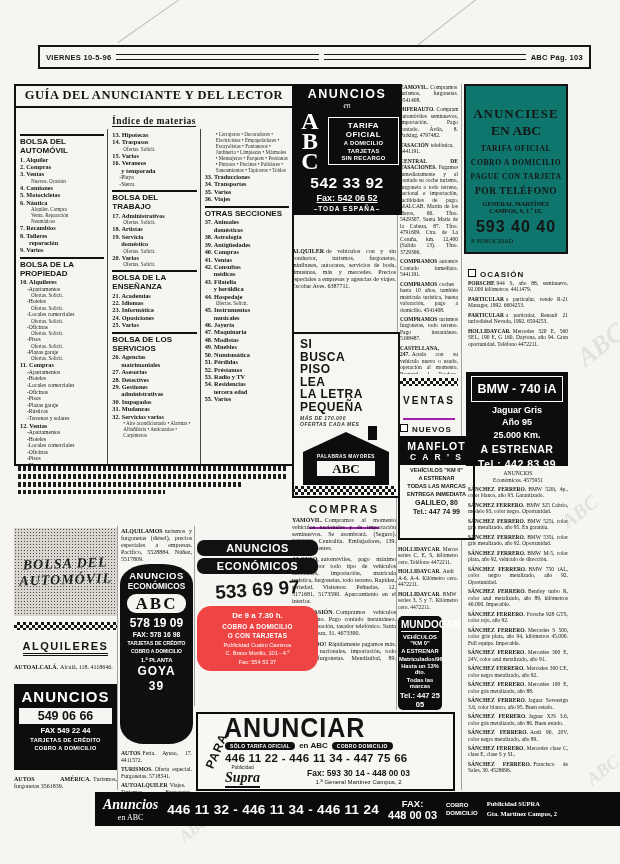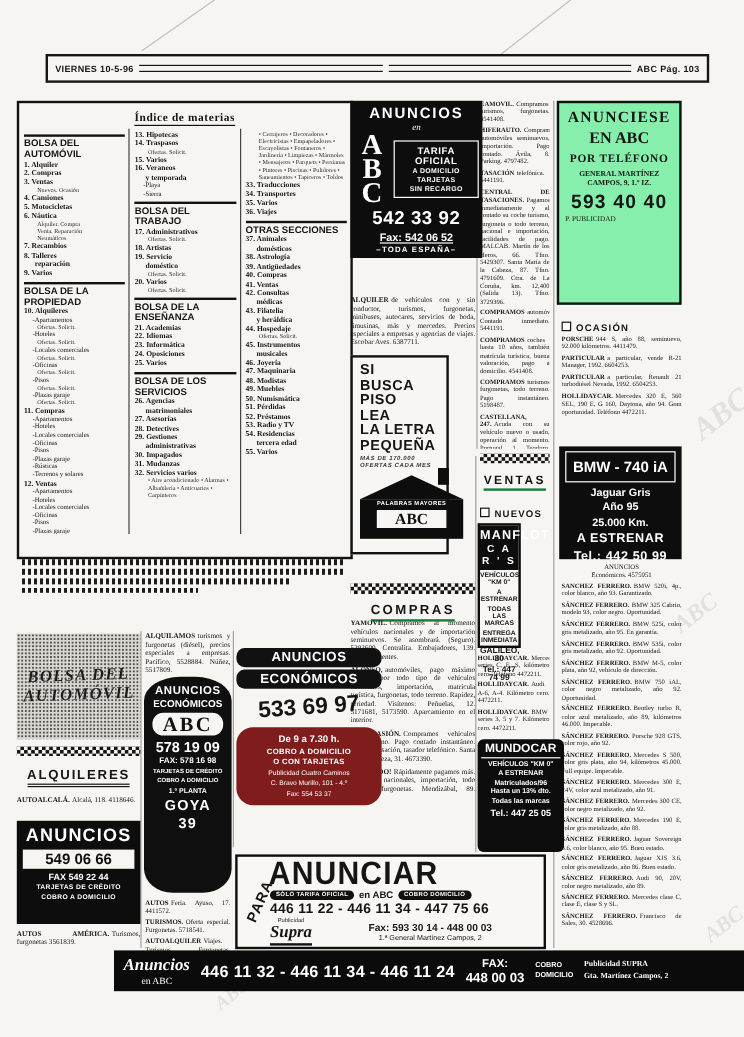--- a/index.html
+++ b/index.html
@@ -22,21 +22,21 @@
   .g-col + .g-col{border-left:1px solid #444;}
   .g-row{font:700 6.3px/1.18 "Liberation Serif",serif;}
   .g-row.head{font:700 8px/1.1 "Liberation Sans",sans-serif;border-top:2.5px solid #121212;margin-top:3px;padding-top:2px;}
   .g-row.sub{font-weight:400;font-size:5.6px;padding-left:7px;}
   .g-row.sub2{font-weight:400;font-size:5.1px;padding-left:11px;color:#2a2a2a;}
   .g-row.cont{padding-left:9px;}
   
   .checker{background:conic-gradient(#161616 0 25%,transparent 0 50%,#161616 0 75%,transparent 0);background-size:6px 6px;}
   .vline{width:1px;background:rgba(60,60,60,.45);}
   .sec-h{text-align:center;}
-  .sec-h span{display:inline-block;font:800 11px "Liberation Sans",sans-serif;letter-spacing:2px;border-bottom:2px solid #15803d;padding-bottom:1px;}
+  .sec-h span{display:inline-block;font:800 11px "Liberation Sans",sans-serif;letter-spacing:2px;border-bottom:2px solid #a21caf;padding-bottom:12px;}
   .ad{font:400 6px/1.18 "Liberation Serif",serif;text-align:justify;margin:0 0 3.5px 0;}
   .ad b{font-weight:700;margin-right:2px;}
   .ad-sm .ad{font-size:5.5px;margin-bottom:3px;}
   .sq-icon{display:inline-block;width:6px;height:6px;border:1.5px solid #121212;background:#fff;vertical-align:middle;}
   .fine-line{height:5px;margin-bottom:3px;background:repeating-linear-gradient(90deg,#1c1c1c 0 3px,transparent 3px 5px);}
   .wm{position:absolute;font:italic 900 26px "Liberation Serif",serif;color:rgba(50,50,50,.10);transform:rotate(-38deg);pointer-events:none;}
   .slash{position:absolute;height:1px;background:rgba(0,0,0,.22);transform-origin:left;pointer-events:none;}
   
   .abcad{background:#0d0d0d;color:#fff;text-align:center;padding:3px 3px;}
   .abcad-t1{font:900 12.5px "Liberation Sans",sans-serif;letter-spacing:1.5px;}
@@ -53,21 +53,21 @@
   .sibusca{border:2px solid #121212;background:#f7f6f2;padding:4px 6px;}
   .sb-line{font:900 12px/12.5px "Liberation Sans",sans-serif;letter-spacing:.5px;}
   .sb-small{font:italic 700 5px "Liberation Sans",sans-serif;color:#3a3a3a;letter-spacing:.5px;margin-top:1.5px;}
   .house{position:relative;width:86px;margin:5px auto 0;}
   .roof{width:0;height:0;border-left:43px solid transparent;border-right:43px solid transparent;border-bottom:20px solid #0d0d0d;}
   .chimney{position:absolute;right:12px;top:-6px;width:9px;height:14px;background:#0d0d0d;}
   .hbody{width:86px;height:33px;background:#0d0d0d;text-align:center;padding-top:2px;box-sizing:border-box;}
   .pm{color:#fff;font:700 4.8px "Liberation Sans",sans-serif;letter-spacing:.4px;}
   .habc{background:#f7f6f2;color:#0d0d0d;font:900 13px/15px "Liberation Serif",serif;width:58px;margin:2px auto 0;}
   
-  .anunciese{border:2px solid #121212;background:#86efac;text-align:center;padding-top:4px;box-sizing:border-box;}
+  .anunciese{border:2px solid #121212;background:#0f766e;text-align:center;padding-top:20px;box-sizing:border-box;}
   .an-l1{font:900 13px "Liberation Serif",serif;letter-spacing:1px;}
   .an-l2{font:900 13.5px "Liberation Serif",serif;margin-top:1px;}
   .an-line{font:700 7.6px "Liberation Serif",serif;margin-top:5px;letter-spacing:.6px;}
   .an-tel{font:800 9.5px "Liberation Serif",serif;margin-top:5px;letter-spacing:.6px;}
   .an-addr{font:700 6.3px "Liberation Serif",serif;margin-top:4px;}
   .an-phone{font:900 16px "Liberation Sans",sans-serif;margin-top:4px;letter-spacing:1px;}
   .an-foot{font:400 6px "Liberation Serif",serif;text-align:left;padding:2px 0 0 5px;}
   
   .bmw{background:#0d0d0d;color:#fff;text-align:center;padding:3px;box-sizing:border-box;}
   .bmw-t{border:1.5px solid #fff;font:900 12.5px "Liberation Sans",sans-serif;padding:5px 0;margin:1px 2px 2px;}
@@ -101,21 +101,21 @@
   .gy-abc{background:#f6f5f1;color:#111;margin:3px 7px;border-radius:9px;font:900 17px/19px "Liberation Serif",serif;letter-spacing:2px;}
   .gy-phone{font:900 12px "Liberation Sans",sans-serif;}
   .gy-fax{font:700 6.8px "Liberation Sans",sans-serif;margin-top:1px;}
   .gy-l{font:700 5px "Liberation Sans",sans-serif;margin-top:2px;}
   .gy-pl{font:700 5.8px "Liberation Sans",sans-serif;margin-top:3px;}
   .gy-st{font:900 12px "Liberation Sans",sans-serif;margin-top:1px;letter-spacing:1px;}
   
   .e533-band{background:#111;color:#fff;font:900 11px "Liberation Sans",sans-serif;text-align:center;
              padding:2px 0;border-radius:7px;margin-bottom:1.5px;letter-spacing:.5px;}
   .e533-phone{font:900 19px "Liberation Sans",sans-serif;text-align:center;transform:rotate(-4deg);padding:4px 0 5px;}
-  .e533-blob{background:#7f1d1d;color:#fff;border-radius:14px;text-align:center;padding:5px 3px 6px;}
+  .e533-blob{background:#ef4444;color:#fff;border-radius:14px;text-align:center;padding:5px 3px 6px;}
   .e5-h{font:700 8px "Liberation Sans",sans-serif;}
   .e5-l{font:700 6.4px "Liberation Sans",sans-serif;margin-top:2.5px;letter-spacing:.3px;}
   .e5-s{font:400 5.6px "Liberation Sans",sans-serif;margin-top:2.5px;}
   
   .pa{border:2.5px solid #0d0d0d;background:#f8f7f3;box-sizing:border-box;overflow:hidden;}
   .pa-vert{position:absolute;left:0px;top:30px;transform:rotate(-66deg);font:900 12px "Liberation Sans",sans-serif;letter-spacing:1px;}
   .pa-title{margin:1px 0 0 26px;font:900 27px/26px "Liberation Sans",sans-serif;letter-spacing:1px;transform:scaleX(.93);transform-origin:left;white-space:nowrap;}
   .pa-badges{margin-left:27px;display:flex;align-items:center;gap:4px;}
   .pa-pill{background:#111;color:#fff;font:700 5px "Liberation Sans",sans-serif;padding:1px 5px;border-radius:6px;letter-spacing:.3px;}
   .pa-mid{font:900 8px "Liberation Sans",sans-serif;}
@@ -156,20 +156,21 @@
   <div class="wm" style="left:585px;top:760px;font-size:18px;">ABC</div>
 
   <div class="abs hdr" style="left:38px;top:45px;width:537px;height:20px;">
     <span class="hdr-side">VIERNES 10-5-96</span>
     <span class="hdr-rule"></span>
     <span class="hdr-rule"></span>
     <span class="hdr-side">ABC Pág. 103</span>
   </div>
 
   <div class="abs guide" style="left:14px;top:84px;width:276px;height:378px;">
+    <div class="g-title">GUÍA DEL ANUNCIANTE Y DEL LECTOR</div>
     <div class="g-subwrap">
       <span class="g-sub-title">Índice de materias</span>
     </div>
     <div class="g-cols">
       <div class="g-col">
 
       <div class="g-row head">BOLSA DEL AUTOMÓVIL</div>
           <div class="g-row">1. Alquiler</div>
           <div class="g-row">2. Compras</div>
           <div class="g-row">3. Ventas</div>
@@ -325,21 +326,21 @@
     <div class="abc-phone">542 33 92</div>
     <div class="abc-fax">Fax: 542 06 52</div>
     <div class="abc-toda">–TODA ESPAÑA–</div>
   </div>
 
   <div class="abs" style="left:292px;top:248px;width:104px;">
 
   <p class="ad"><b>ALQUILER</b><span>de vehículos con y sin conductor, turismos, furgonetas, minibuses, autocares, servicios de boda, limusinas, más y mercedes. Precios especiales a empresas y agencias de viajes. Escobar Aves. 6387711.</span></p>
     </div>
 
-  <div class="abs sibusca" style="left:292px;top:296px;width:82px;height:166px;box-sizing:border-box;">
+  <div class="abs sibusca" style="left:292px;top:332px;width:108px;height:166px;box-sizing:border-box;">
     <div class="sb-line">SI</div>
     <div class="sb-line">BUSCA</div>
     <div class="sb-line">PISO</div>
     <div class="sb-line">LEA</div>
     <div class="sb-line">LA LETRA</div>
     <div class="sb-line">PEQUEÑA</div>
     <div class="sb-small">MÁS DE 170.000</div>
     <div class="sb-small" style="margin-top:0;">OFERTAS CADA MES</div>
     <div class="house">
       <div class="roof"></div>
@@ -375,57 +376,63 @@
       <p class="ad"><b>CASTELLANA, 247.</b><span>Acuda con su vehículo nuevo o usado, operación al momento. Portugal, 1. Teodoro. 6614502.</span></p>
     </div>
   <div class="abs checker" style="left:400px;top:378px;width:58px;height:8px;"></div>
   <div class="abs sec-h" style="left:400px;top:390px;width:58px;">
     <span style="font-size:10px;">VENTAS</span>
   </div>
   <div class="abs" style="left:400px;top:418px;width:58px;">
     <span class="sq-icon"></span>
     <span class="ocas-h">NUEVOS</span>
   </div>
-  <div class="abs manflot" style="left:398px;top:436px;width:36px;height:104px;">
+  <div class="abs manflot" style="left:398px;top:436px;width:77px;height:104px;">
     <div class="mf-head">
       <div class="mf1">MANFLOT</div>
       <div class="mf2">C A R ' S</div>
     </div>
     <div>
 
     <div class="mf-l">VEHÍCULOS "KM 0"</div>
         <div class="mf-l">A ESTRENAR</div>
         <div class="mf-l">TODAS LAS MARCAS</div>
         <div class="mf-l">ENTREGA INMEDIATA</div>
       </div>
     <div class="mf-l big">GALILEO, 80</div>
     <div class="mf-l big">Tel.: 447 74 99</div>
   </div>
   <div class="abs ad-sm" style="left:398px;top:546px;width:60px;height:66px;overflow:hidden;">
 
   <p class="ad"><b>HOLLIDAYCAR.</b><span>Mercedes series C, E, S, kilómetro cero. Teléfono 4472211.</span></p>
       <p class="ad"><b>HOLLIDAYCAR.</b><span>Audi A-6, A-4. Kilómetro cero. 4472211.</span></p>
       <p class="ad"><b>HOLLIDAYCAR.</b><span>BMW series 3, 5 y 7. Kilómetro cero. 4472211.</span></p>
     </div>
-  <div class="abs mundocar" style="left:398px;top:616px;width:72px;height:94px;">
+  <div class="abs mundocar" style="left:398px;top:616px;width:44px;height:94px;">
     <div class="mc-t">MUNDOCAR</div>
     <div>
 
     <div class="mc-l">VEHÍCULOS "KM 0"</div>
         <div class="mc-l">A ESTRENAR</div>
         <div class="mc-l">Matriculados/96</div>
         <div class="mc-l">Hasta un 13% dto.</div>
         <div class="mc-l">Todas las marcas</div>
       </div>
     <div class="mc-l big">Tel.: 447 25 05</div>
   </div>
 
   <div class="abs anunciese" style="left:464px;top:84px;width:104px;height:170px;">
     <div class="an-l1">ANUNCIESE</div>
     <div class="an-l2">EN ABC</div>
+    <div>
+
+    <div class="an-line">TARIFA OFICIAL</div>
+        <div class="an-line">COBRO A DOMICILIO</div>
+        <div class="an-line">PAGUE CON TARJETA</div>
+      </div>
     <div class="an-tel">POR TELÉFONO</div>
     <div class="an-addr">GENERAL MARTÍNEZ</div>
     <div class="an-addr" style="margin-top:0;">CAMPOS, 9, 1.º IZ.</div>
     <div class="an-phone">593 40 40</div>
     <div class="an-foot">P. PUBLICIDAD</div>
   </div>
 
   <div class="abs" style="left:468px;top:263px;">
     <span class="sq-icon"></span>
     <span class="ocas-h">OCASIÓN</span>
@@ -440,21 +447,21 @@
 
   <div class="abs bmw" style="left:466px;top:372px;width:102px;height:94px;">
     <div class="bmw-t">BMW - 740 iA</div>
     <div>
 
     <div class="bmw-l">Jaguar Gris</div>
         <div class="bmw-l">Año 95</div>
         <div class="bmw-l">25.000 Km.</div>
       </div>
     <div class="bmw-big">A ESTRENAR</div>
-    <div class="bmw-big">Tel.: 442 50 99</div>
+    <div class="bmw-big">Tel.: 442 83 99</div>
   </div>
 
   <div class="abs ferr-hd" style="left:468px;top:470px;width:100px;">
     <div>ANUNCIOS</div>
     <div>Económicos. 4575951</div>
   </div>
   <div class="abs ad-sm" style="left:468px;top:486px;width:100px;height:302px;overflow:hidden;">
 
   <p class="ad"><b>SÁNCHEZ FERRERO.</b><span>BMW 520i, 4p., color blanco, año 93. Garantizado.</span></p>
       <p class="ad"><b>SÁNCHEZ FERRERO.</b><span>BMW 325 Cabrio, modelo 93, color negro. Oportunidad.</span></p>

